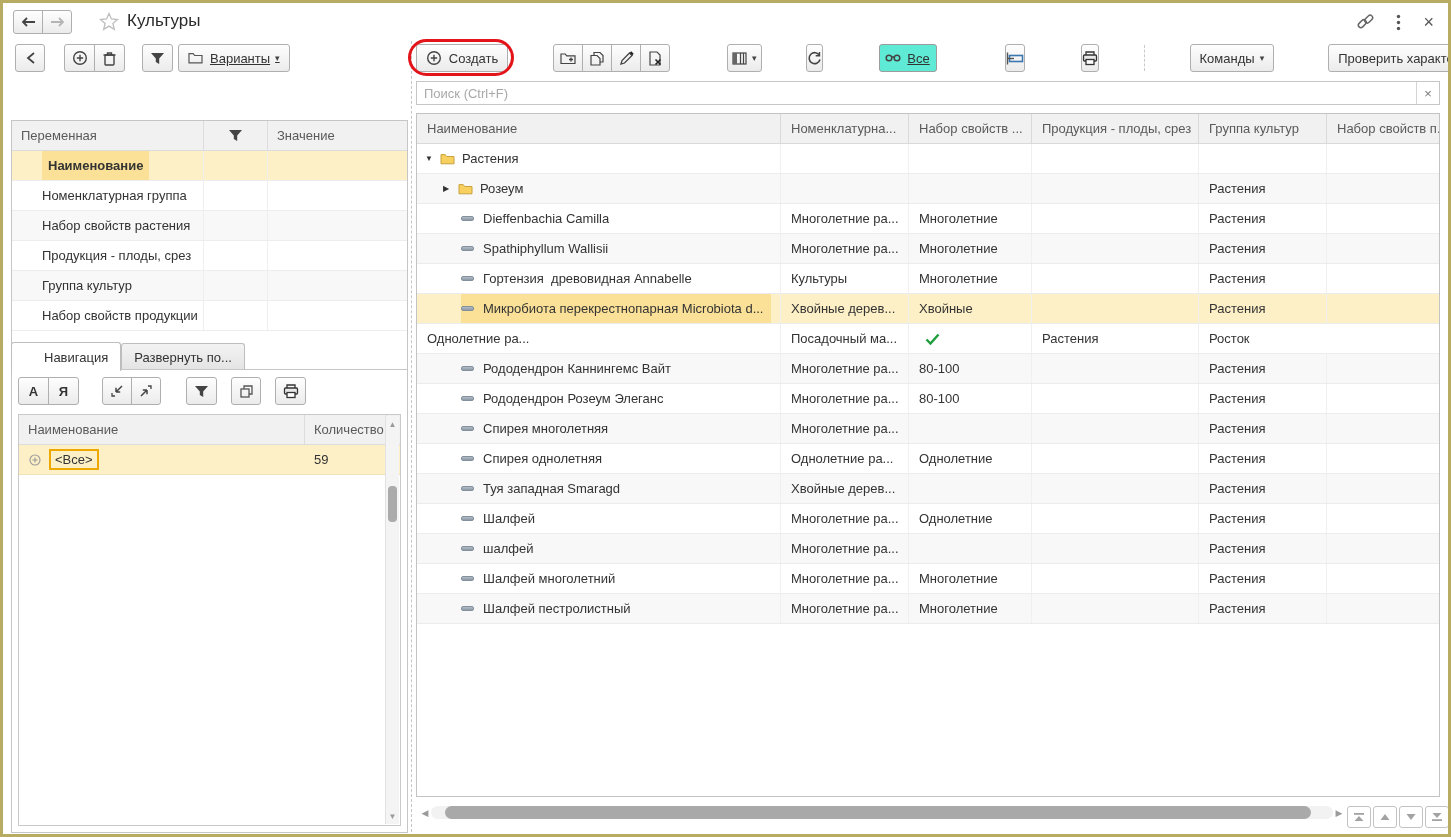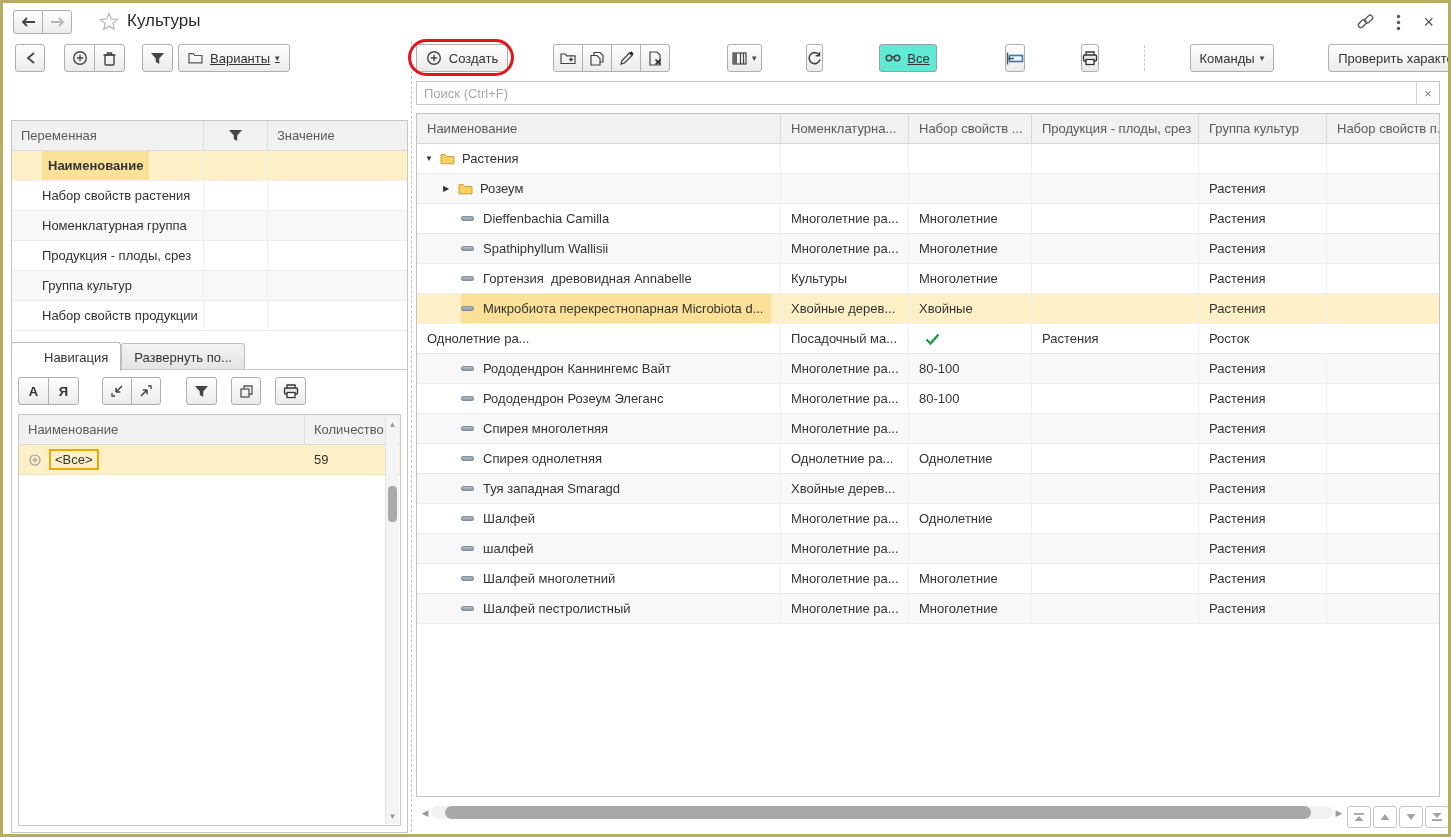--- a/index.html
+++ b/index.html
@@ -193,28 +193,28 @@
     <div>
         <div class="prow sel">
           <div class="pc1">
             <span class="pselcell">Наименование</span>
           </div>
           <div></div>
           <div></div>
         </div>
         <div class="prow">
           <div class="pc1">
-            <span>Набор свойств растения</span>
+            <span>Номенклатурная группа</span>
           </div>
           <div></div>
           <div></div>
         </div>
         <div class="prow">
           <div class="pc1">
-            <span>Номенклатурная группа</span>
+            <span>Набор свойств растения</span>
           </div>
           <div></div>
           <div></div>
         </div>
         <div class="prow">
           <div class="pc1">
             <span>Продукция - плоды, срез</span>
           </div>
           <div></div>
           <div></div>

